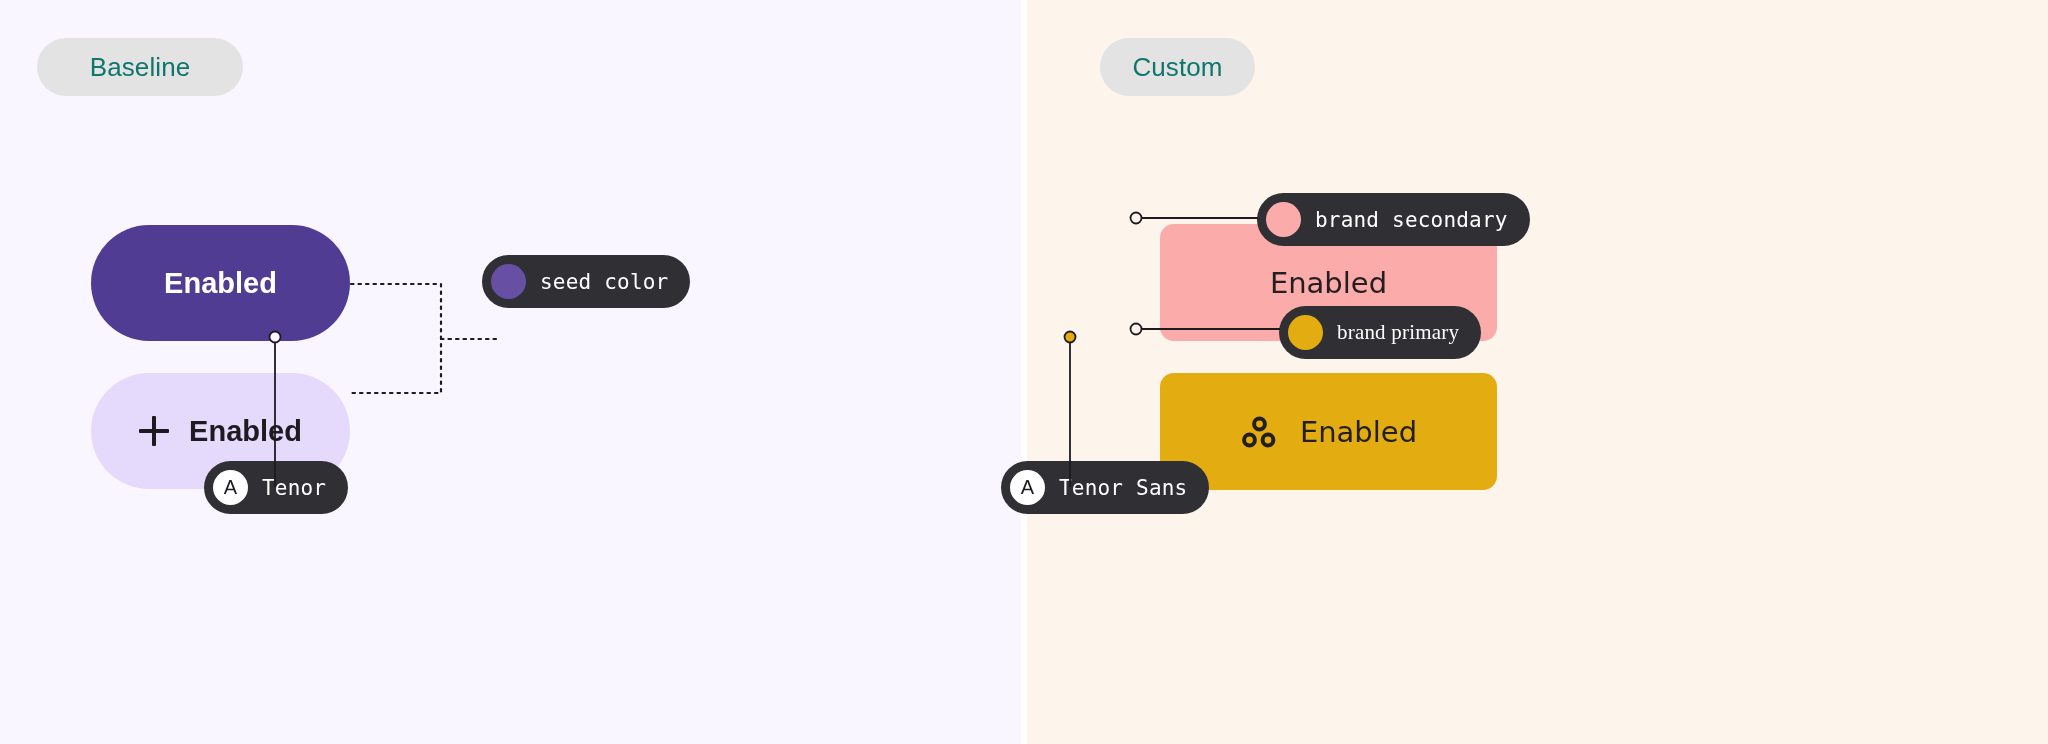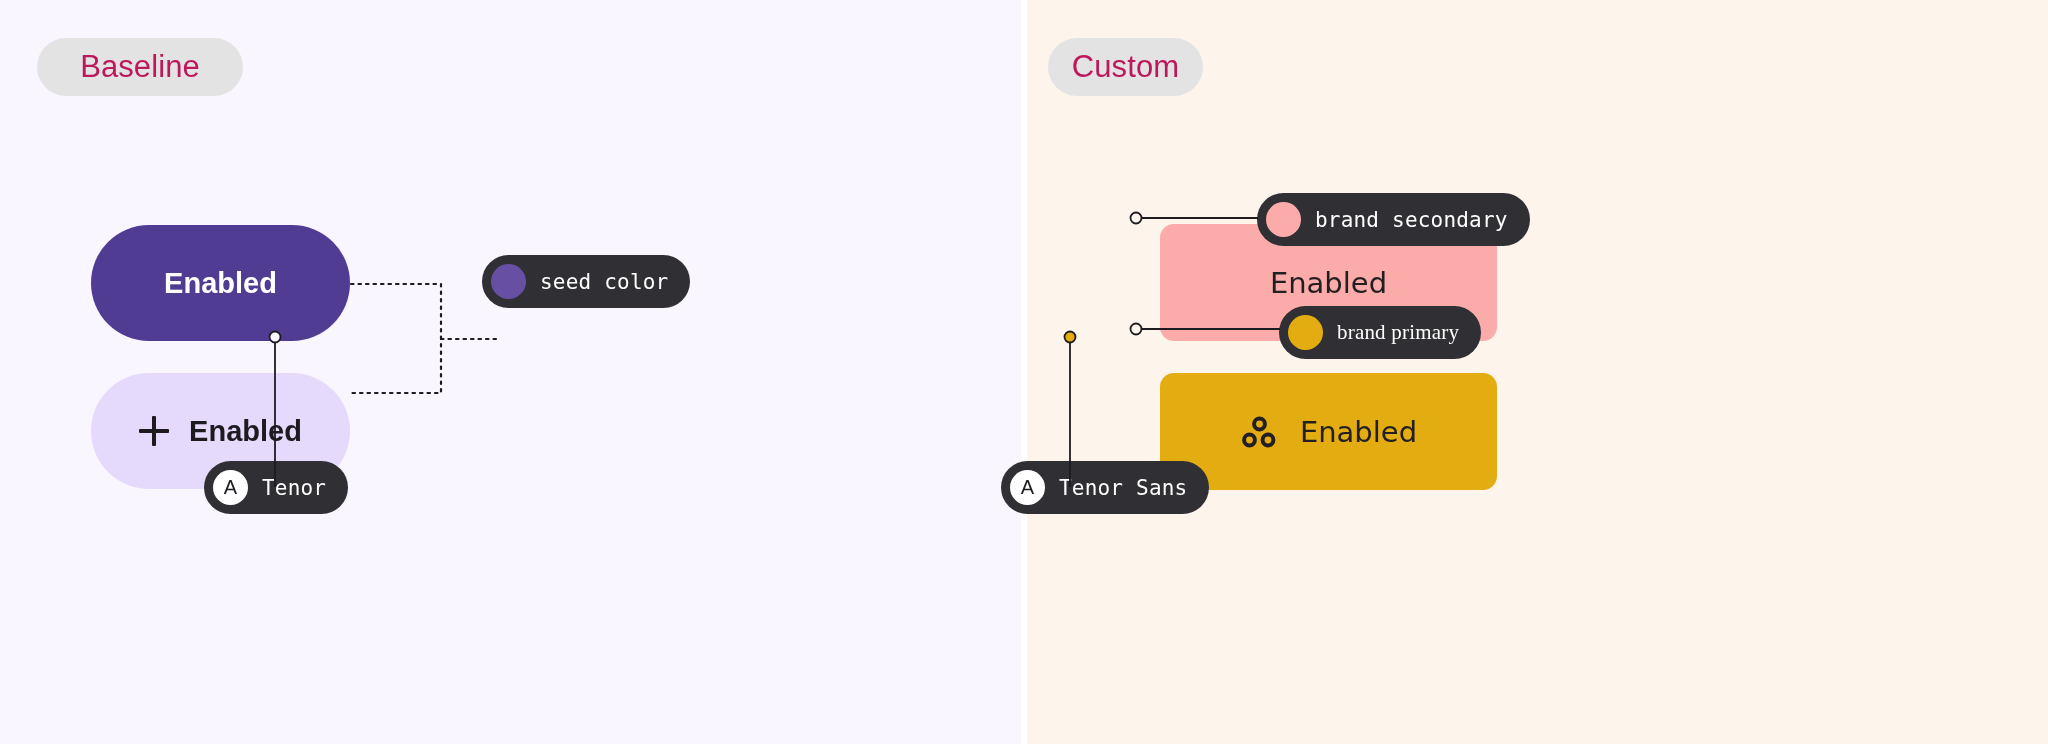--- a/index.html
+++ b/index.html
@@ -17,26 +17,26 @@
   #panel-custom{left:1027px;width:1021px;background:#fdf4ec;}
   #panel-divider{position:absolute;left:1021px;top:0;width:6px;height:744px;background:#ffffff;}
 
   
   .section-chip{
     position:absolute;
     height:58px;
     border-radius:29px;
     background:#e3e3e3;
     display:flex;align-items:center;justify-content:center;
-    color:#be185d;
-    font-size:31px;
+    color:#0f766e;
+    font-size:26px;
     letter-spacing:.1px;
   }
   #chip-baseline{left:37px;top:38px;width:206px;}
-  #chip-custom{left:1048px;top:38px;width:155px;align-items:center;}
+  #chip-custom{left:1100px;top:38px;width:155px;align-items:center;}
 
   
   .btn{
     position:absolute;
     display:flex;align-items:center;
     box-sizing:border-box;
   }
   #btn-enabled-filled{
     left:91px;top:225px;width:259px;height:116px;
     background:#513c94;border-radius:58px;

